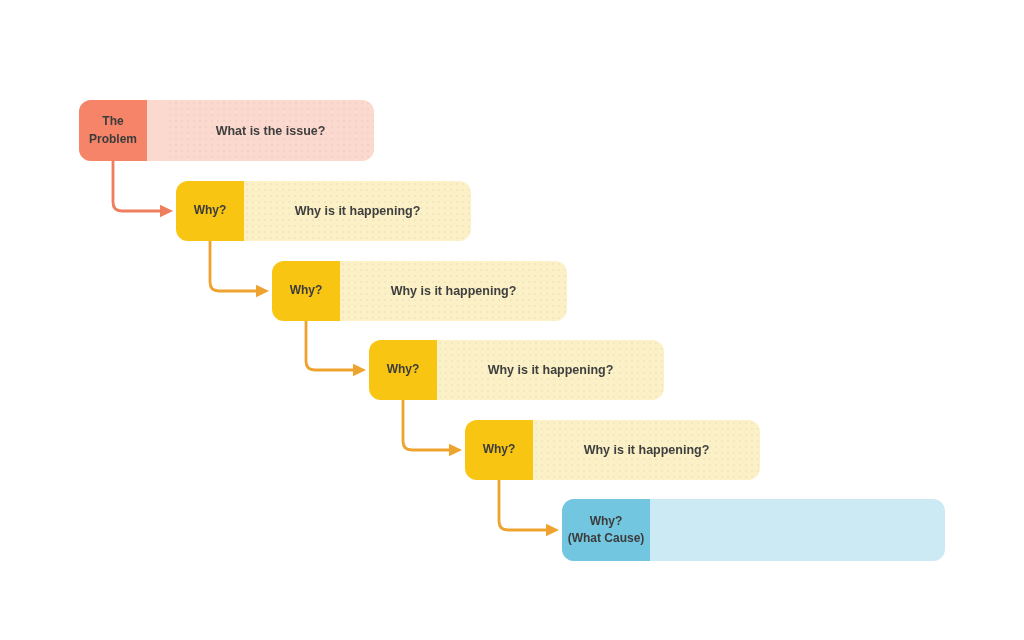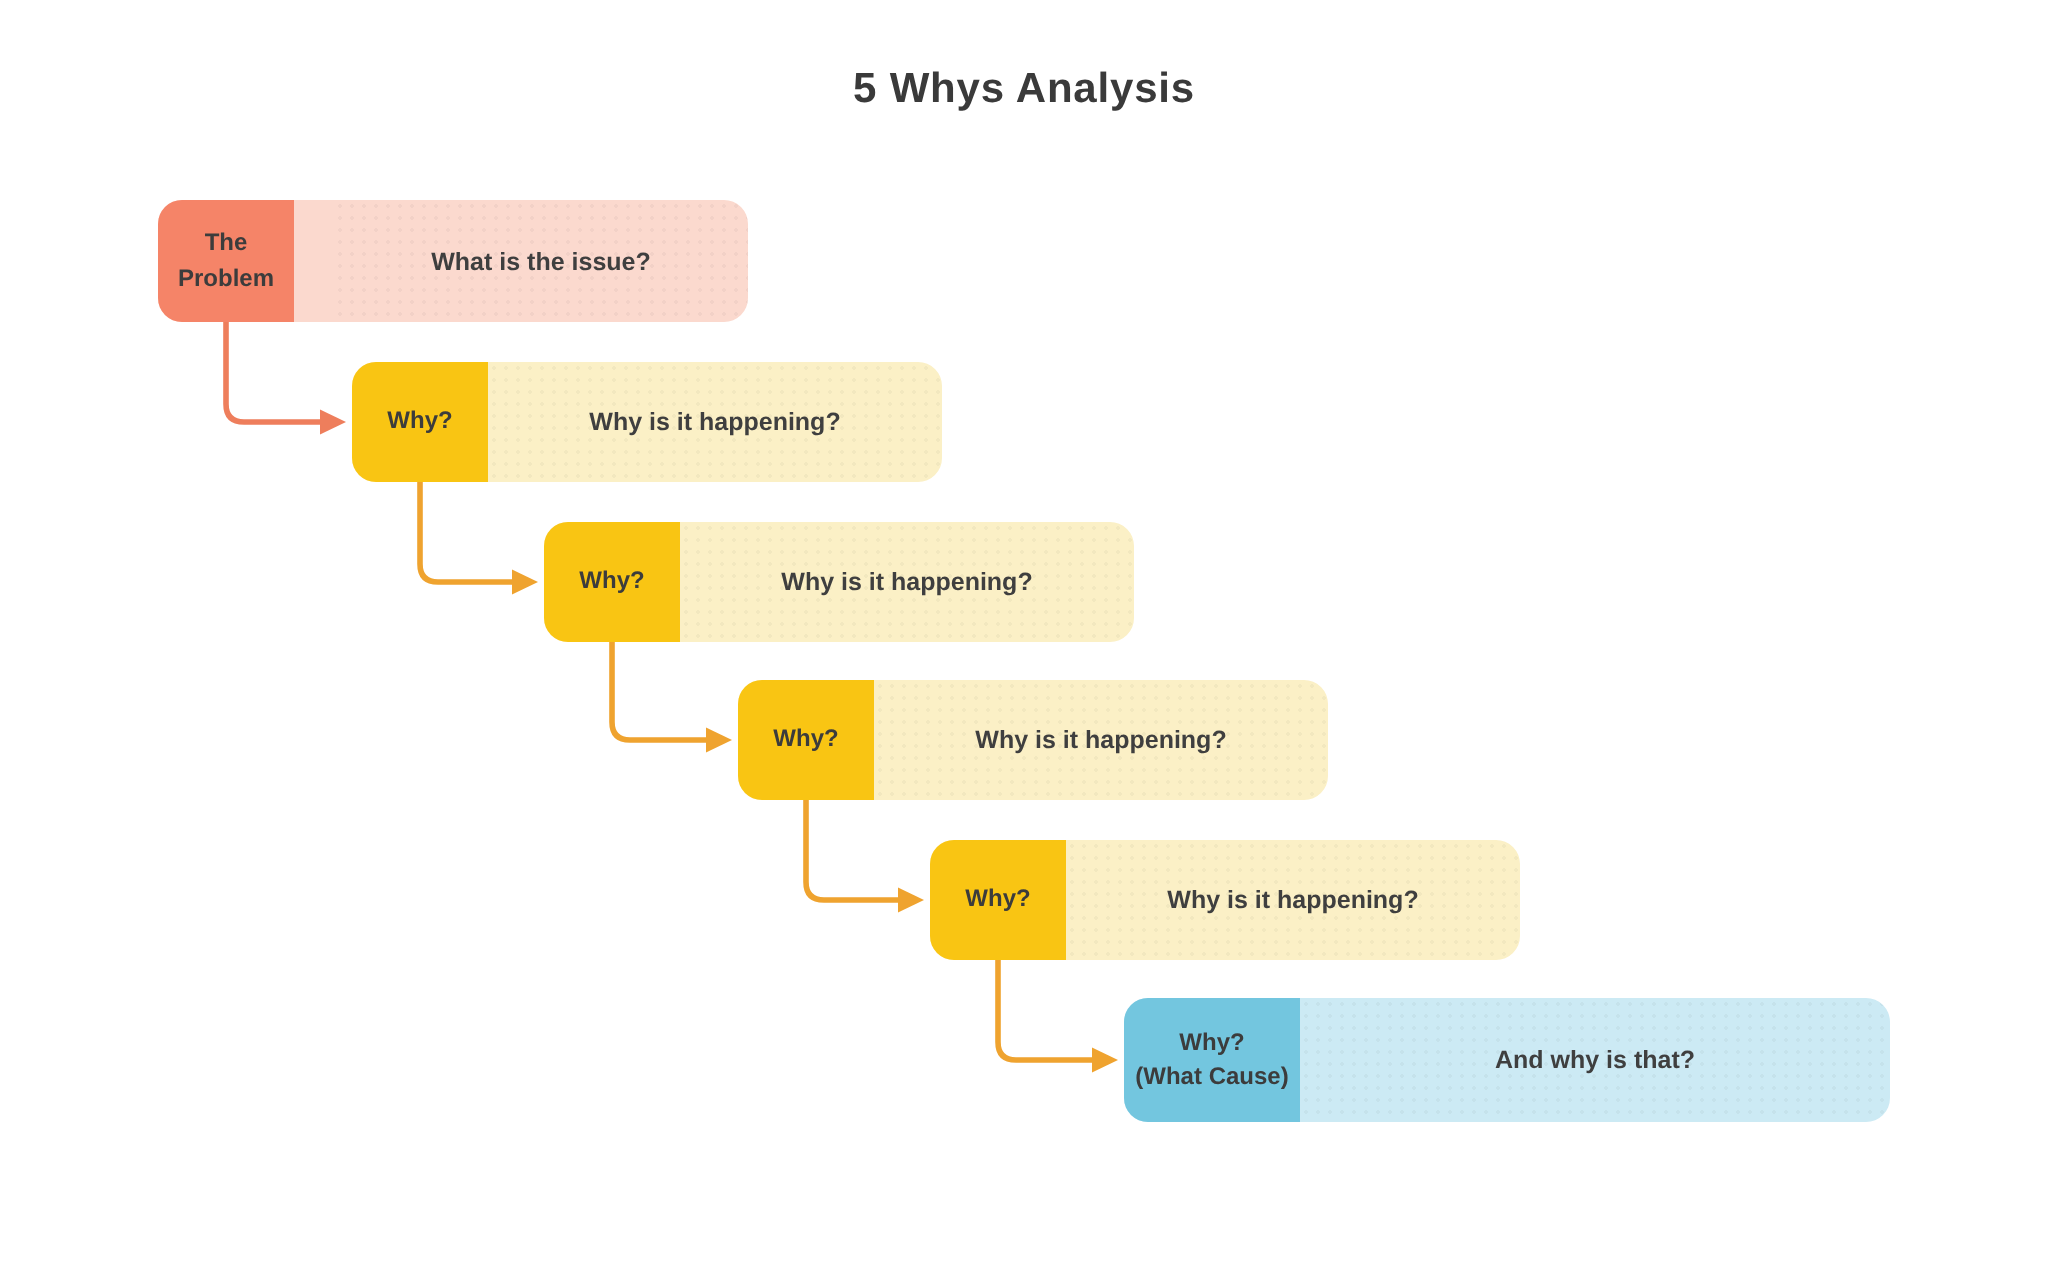--- a/index.html
+++ b/index.html
@@ -66,21 +66,20 @@
     color: #3f3f3f;
     
     background-image: radial-gradient(rgba(0,0,0,0.035) 1px, transparent 1px);
     background-size: 6px 6px;
   }
 </style>
 </head>
 <body>
 
 <div class="canvas">
-  <h1 class="title">5 Whys Analysis</h1>
   <svg class="arrow-layer" viewBox="0 0 1024 640" xmlns="http://www.w3.org/2000/svg">
       <g>
         <path d="M113,161 L113,202 Q113,211 122,211 L162,211" fill="none" stroke="#EE7E5C" stroke-width="2.8" stroke-linecap="round"></path>
         <polygon points="173,211 160,204.8 160,217.2" fill="#EE7E5C"></polygon>
       </g>
       <g>
         <path d="M210,241 L210,282 Q210,291 219,291 L258,291" fill="none" stroke="#EFA32F" stroke-width="2.8" stroke-linecap="round"></path>
         <polygon points="269,291 256,284.8 256,297.2" fill="#EFA32F"></polygon>
       </g>
       <g>
@@ -126,16 +125,15 @@
         <div class="row-label" style="width: 68px; background: rgb(249, 197, 19);">
           <div>Why?</div>
         </div>
         <div class="row-body">Why is it happening?</div>
       </div>
       <div class="row" style="left: 562px; top: 499px; width: 383px; height: 62px; background: rgb(204, 234, 244);">
         <div class="row-label" style="width: 88px; background: rgb(115, 198, 223);">
           <div>Why?</div>
           <div>(What Cause)</div>
         </div>
-        <div class="row-body">And why is that?</div>
       </div>
     </div>
 </div>
 
 </body></html>

